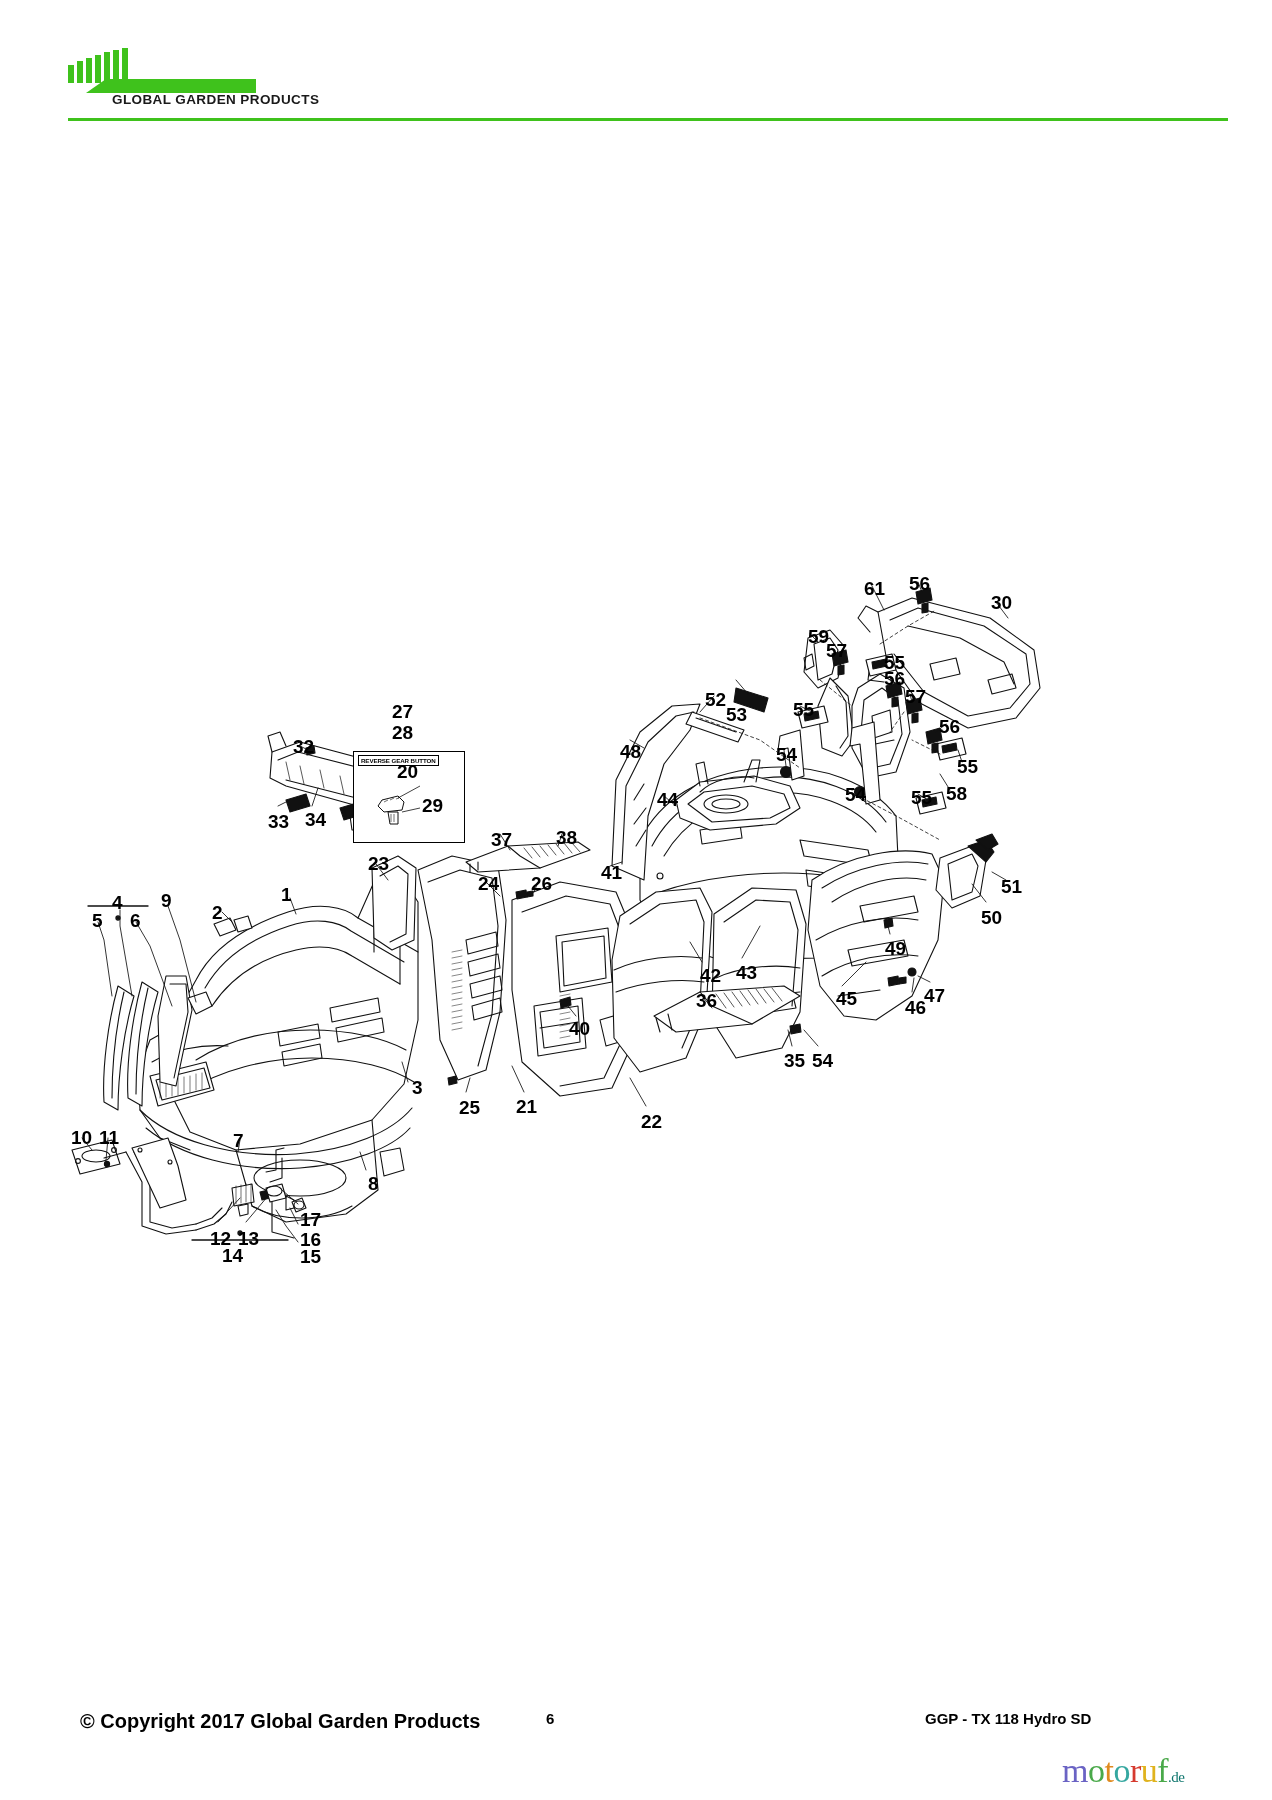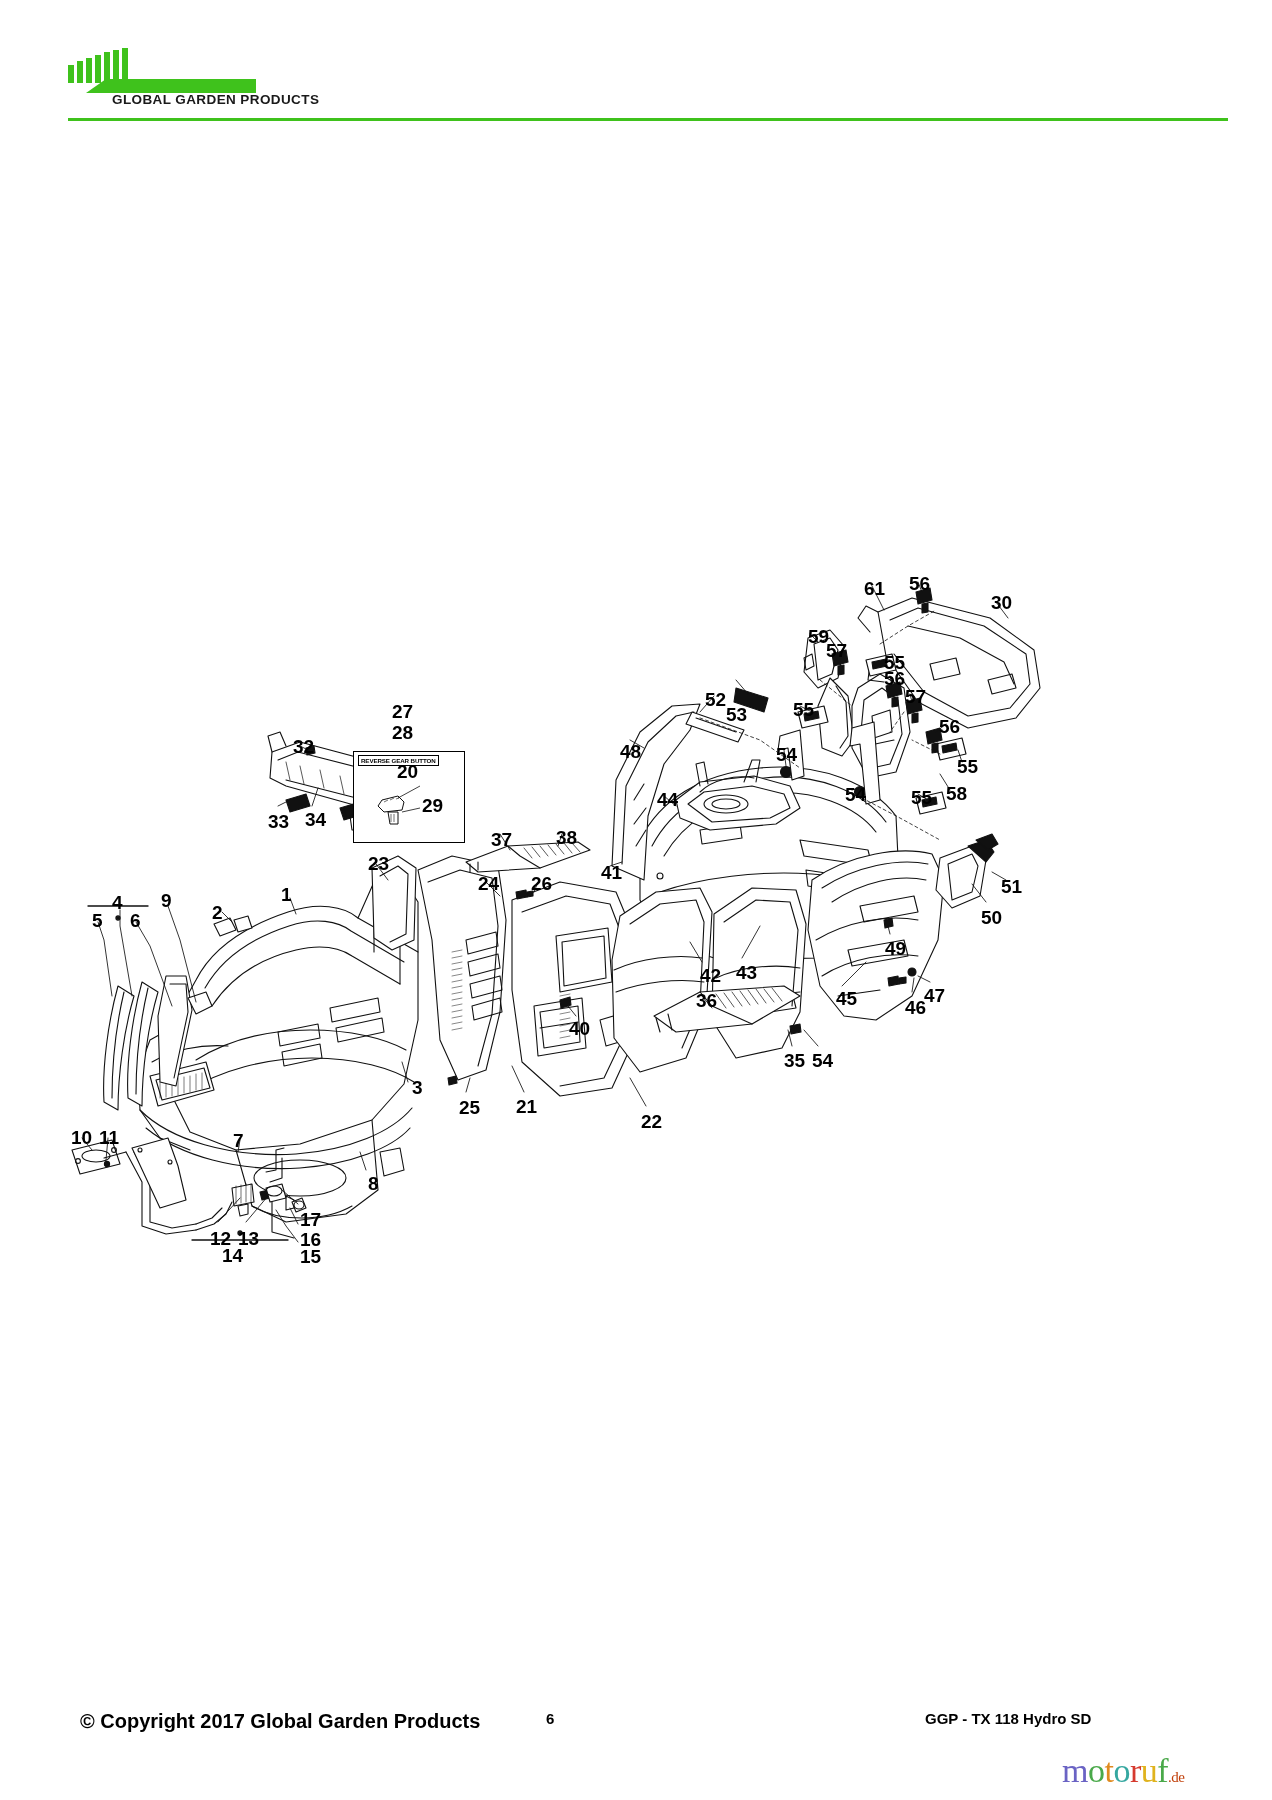--- a/index.html
+++ b/index.html
@@ -14,21 +14,21 @@
   .logo-sweep:before{content:"";position:absolute;left:-20px;top:0;width:0;height:0;
      border-style:solid;border-width:0 0 14px 20px;border-color:transparent transparent #3fc21c transparent;}
   #logo-text{position:absolute;left:68px;top:92px;font-size:13.5px;letter-spacing:.4px;font-weight:600;color:#1a1a1a;white-space:nowrap;margin-left:44px;}
   #header-rule{position:absolute;left:68px;top:118px;width:1160px;height:3px;background:#3fc21c;}
 
   
   #footer-copyright{position:absolute;left:80px;top:1710px;font-size:20px;font-weight:bold;white-space:nowrap;}
   #footer-page{position:absolute;left:546px;top:1710px;font-size:15px;font-weight:bold;}
   #footer-model{position:absolute;left:925px;top:1710px;font-size:15px;font-weight:bold;white-space:nowrap;}
   #watermark{position:absolute;left:1062px;top:1752px;font-family:"Liberation Serif",serif;font-size:34px;letter-spacing:-.5px;white-space:nowrap;}
-  #watermark .de{font-size:15px;color:#c2410c;}
+  #watermark .de{font-size:15px;color:#0f766e;}
 
   
   #diagram{position:absolute;left:0;top:140px;width:1272px;height:1560px;}
   #dwg{position:absolute;left:0;top:0;}
 
   
   .num{position:absolute;font-size:19px;font-weight:bold;font-family:"Liberation Sans",sans-serif;
        line-height:1;color:#000;white-space:nowrap;}
 
   

